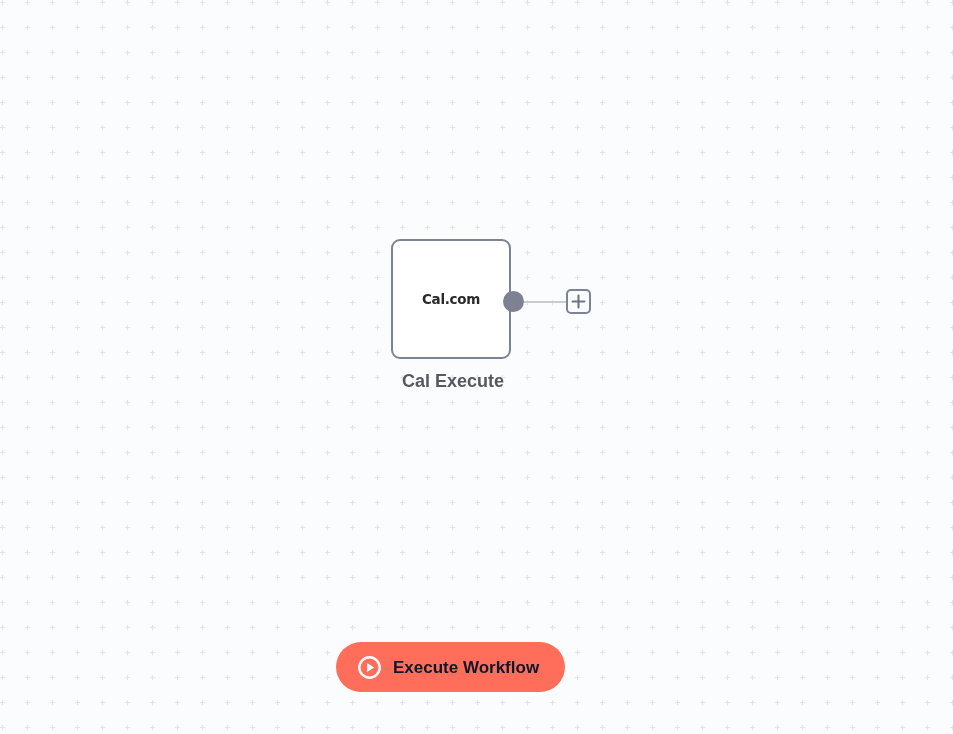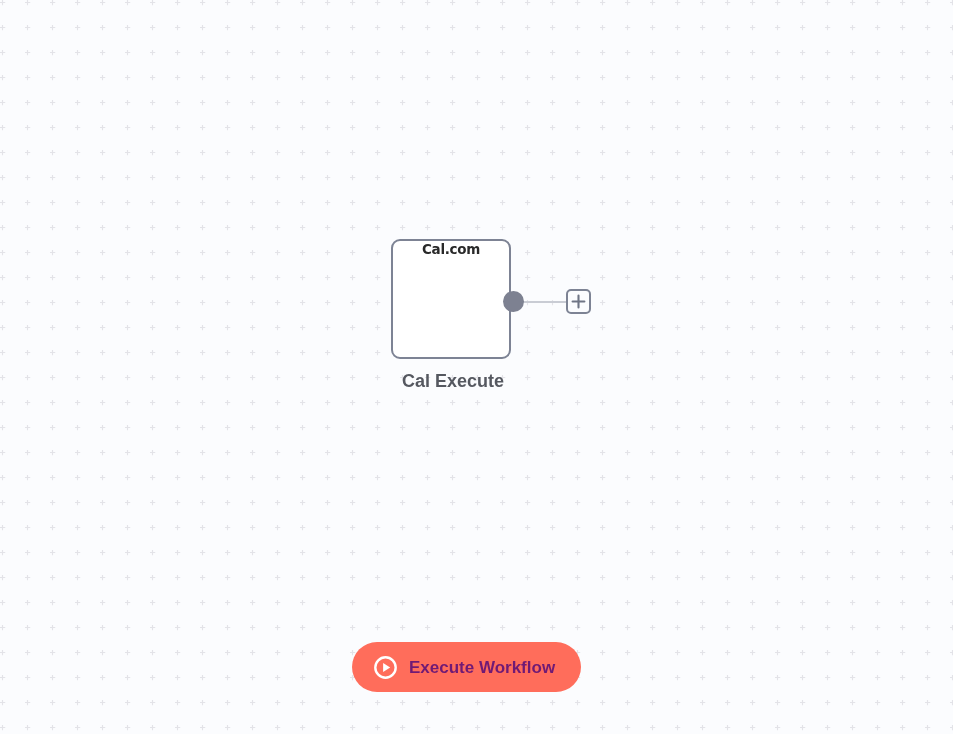--- a/index.html
+++ b/index.html
@@ -44,21 +44,21 @@
   }
   #node-card {
     position: relative;
     width: 120px;
     height: 120px;
     background: #ffffff;
     border: 2px solid #7d8394;
     border-radius: 9px;
     box-sizing: border-box;
     display: flex;
-    align-items: flex-start;
+    align-items: center;
     justify-content: center;
   }
   #node-logo-text {
     font-family: "DejaVu Sans", sans-serif;
     font-size: 13.5px;
     font-weight: 700;
     color: #292929;
     letter-spacing: -0.3px;
     user-select: none;
   }
@@ -112,28 +112,28 @@
     z-index: 5;
     display: flex;
     align-items: center;
     justify-content: center;
   }
   #add-node-button svg { display: block; }
 
   
   #execute-workflow-button {
     position: absolute;
-    left: 352px;
+    left: 336px;
     top: 642px;
     height: 50px;
     padding: 0 26px 0 22px;
     background: #ff6d5b;
     border: none;
     border-radius: 25px;
-    color: #701a75;
+    color: #0f172a;
     font-family: "Liberation Sans", sans-serif;
     font-size: 17px;
     font-weight: 700;
     display: flex;
     align-items: center;
     gap: 12px;
     cursor: pointer;
     white-space: nowrap;
   }
   #execute-workflow-button svg { display: block; flex: none; }

